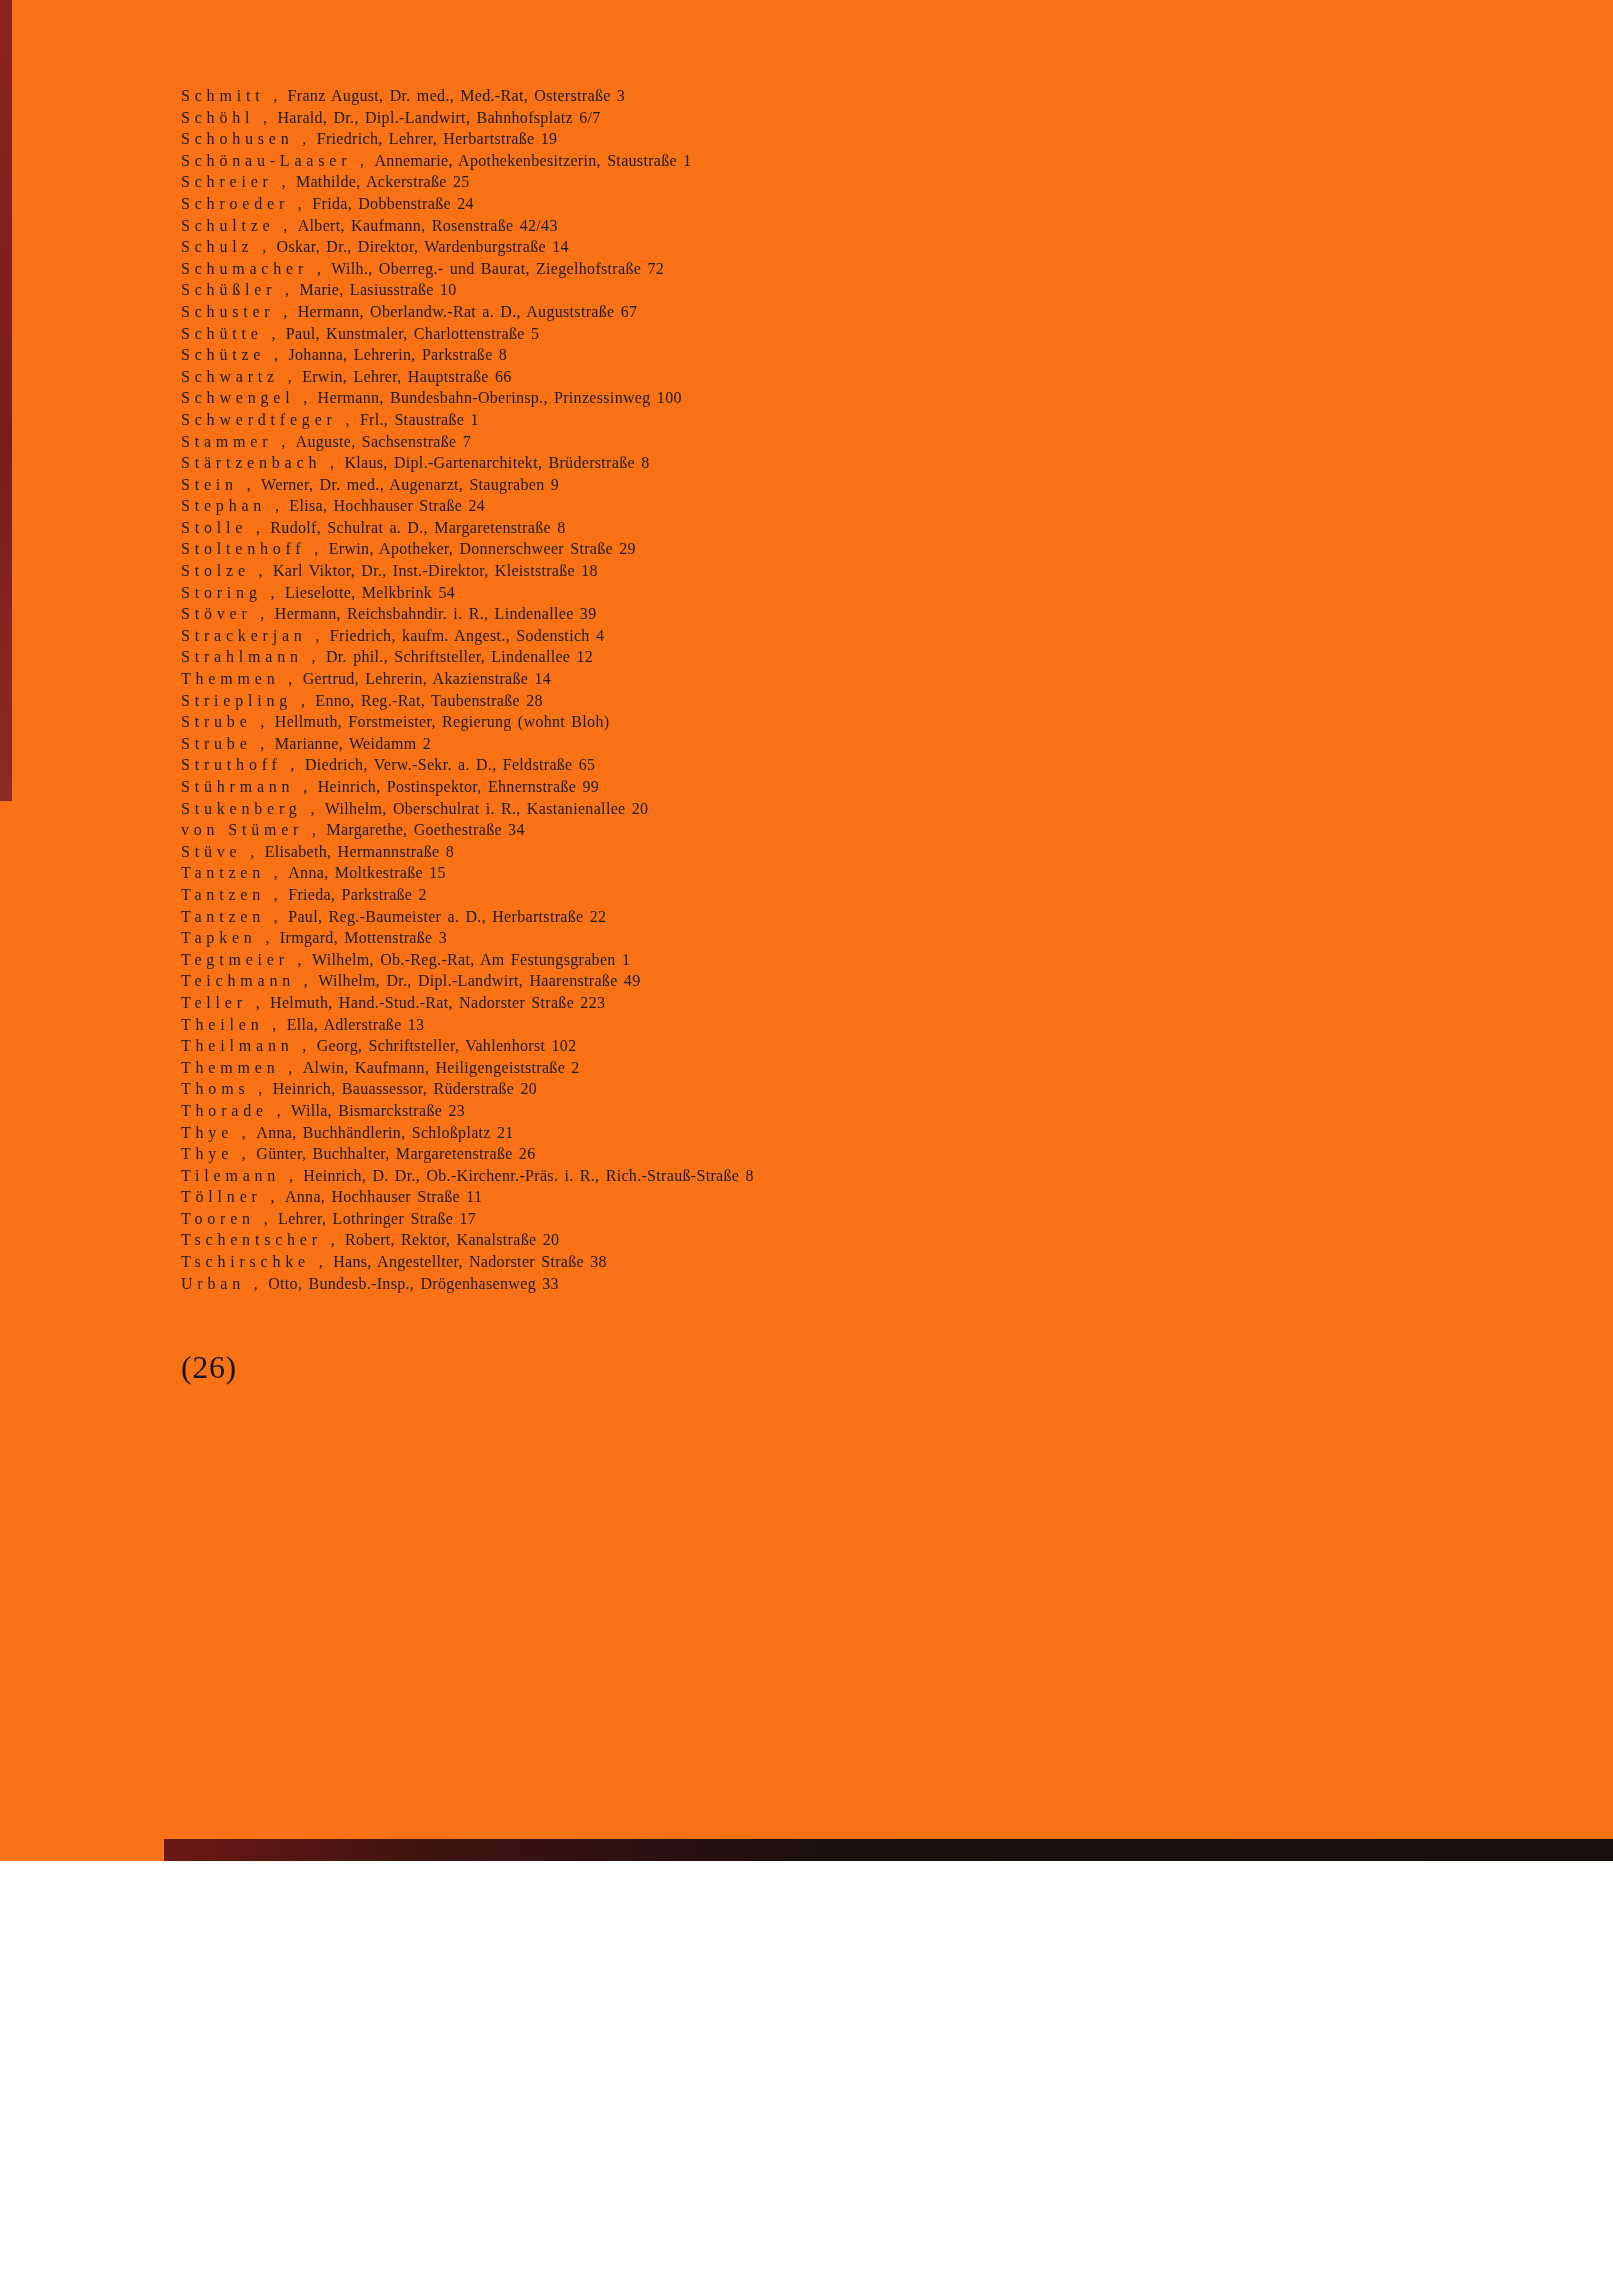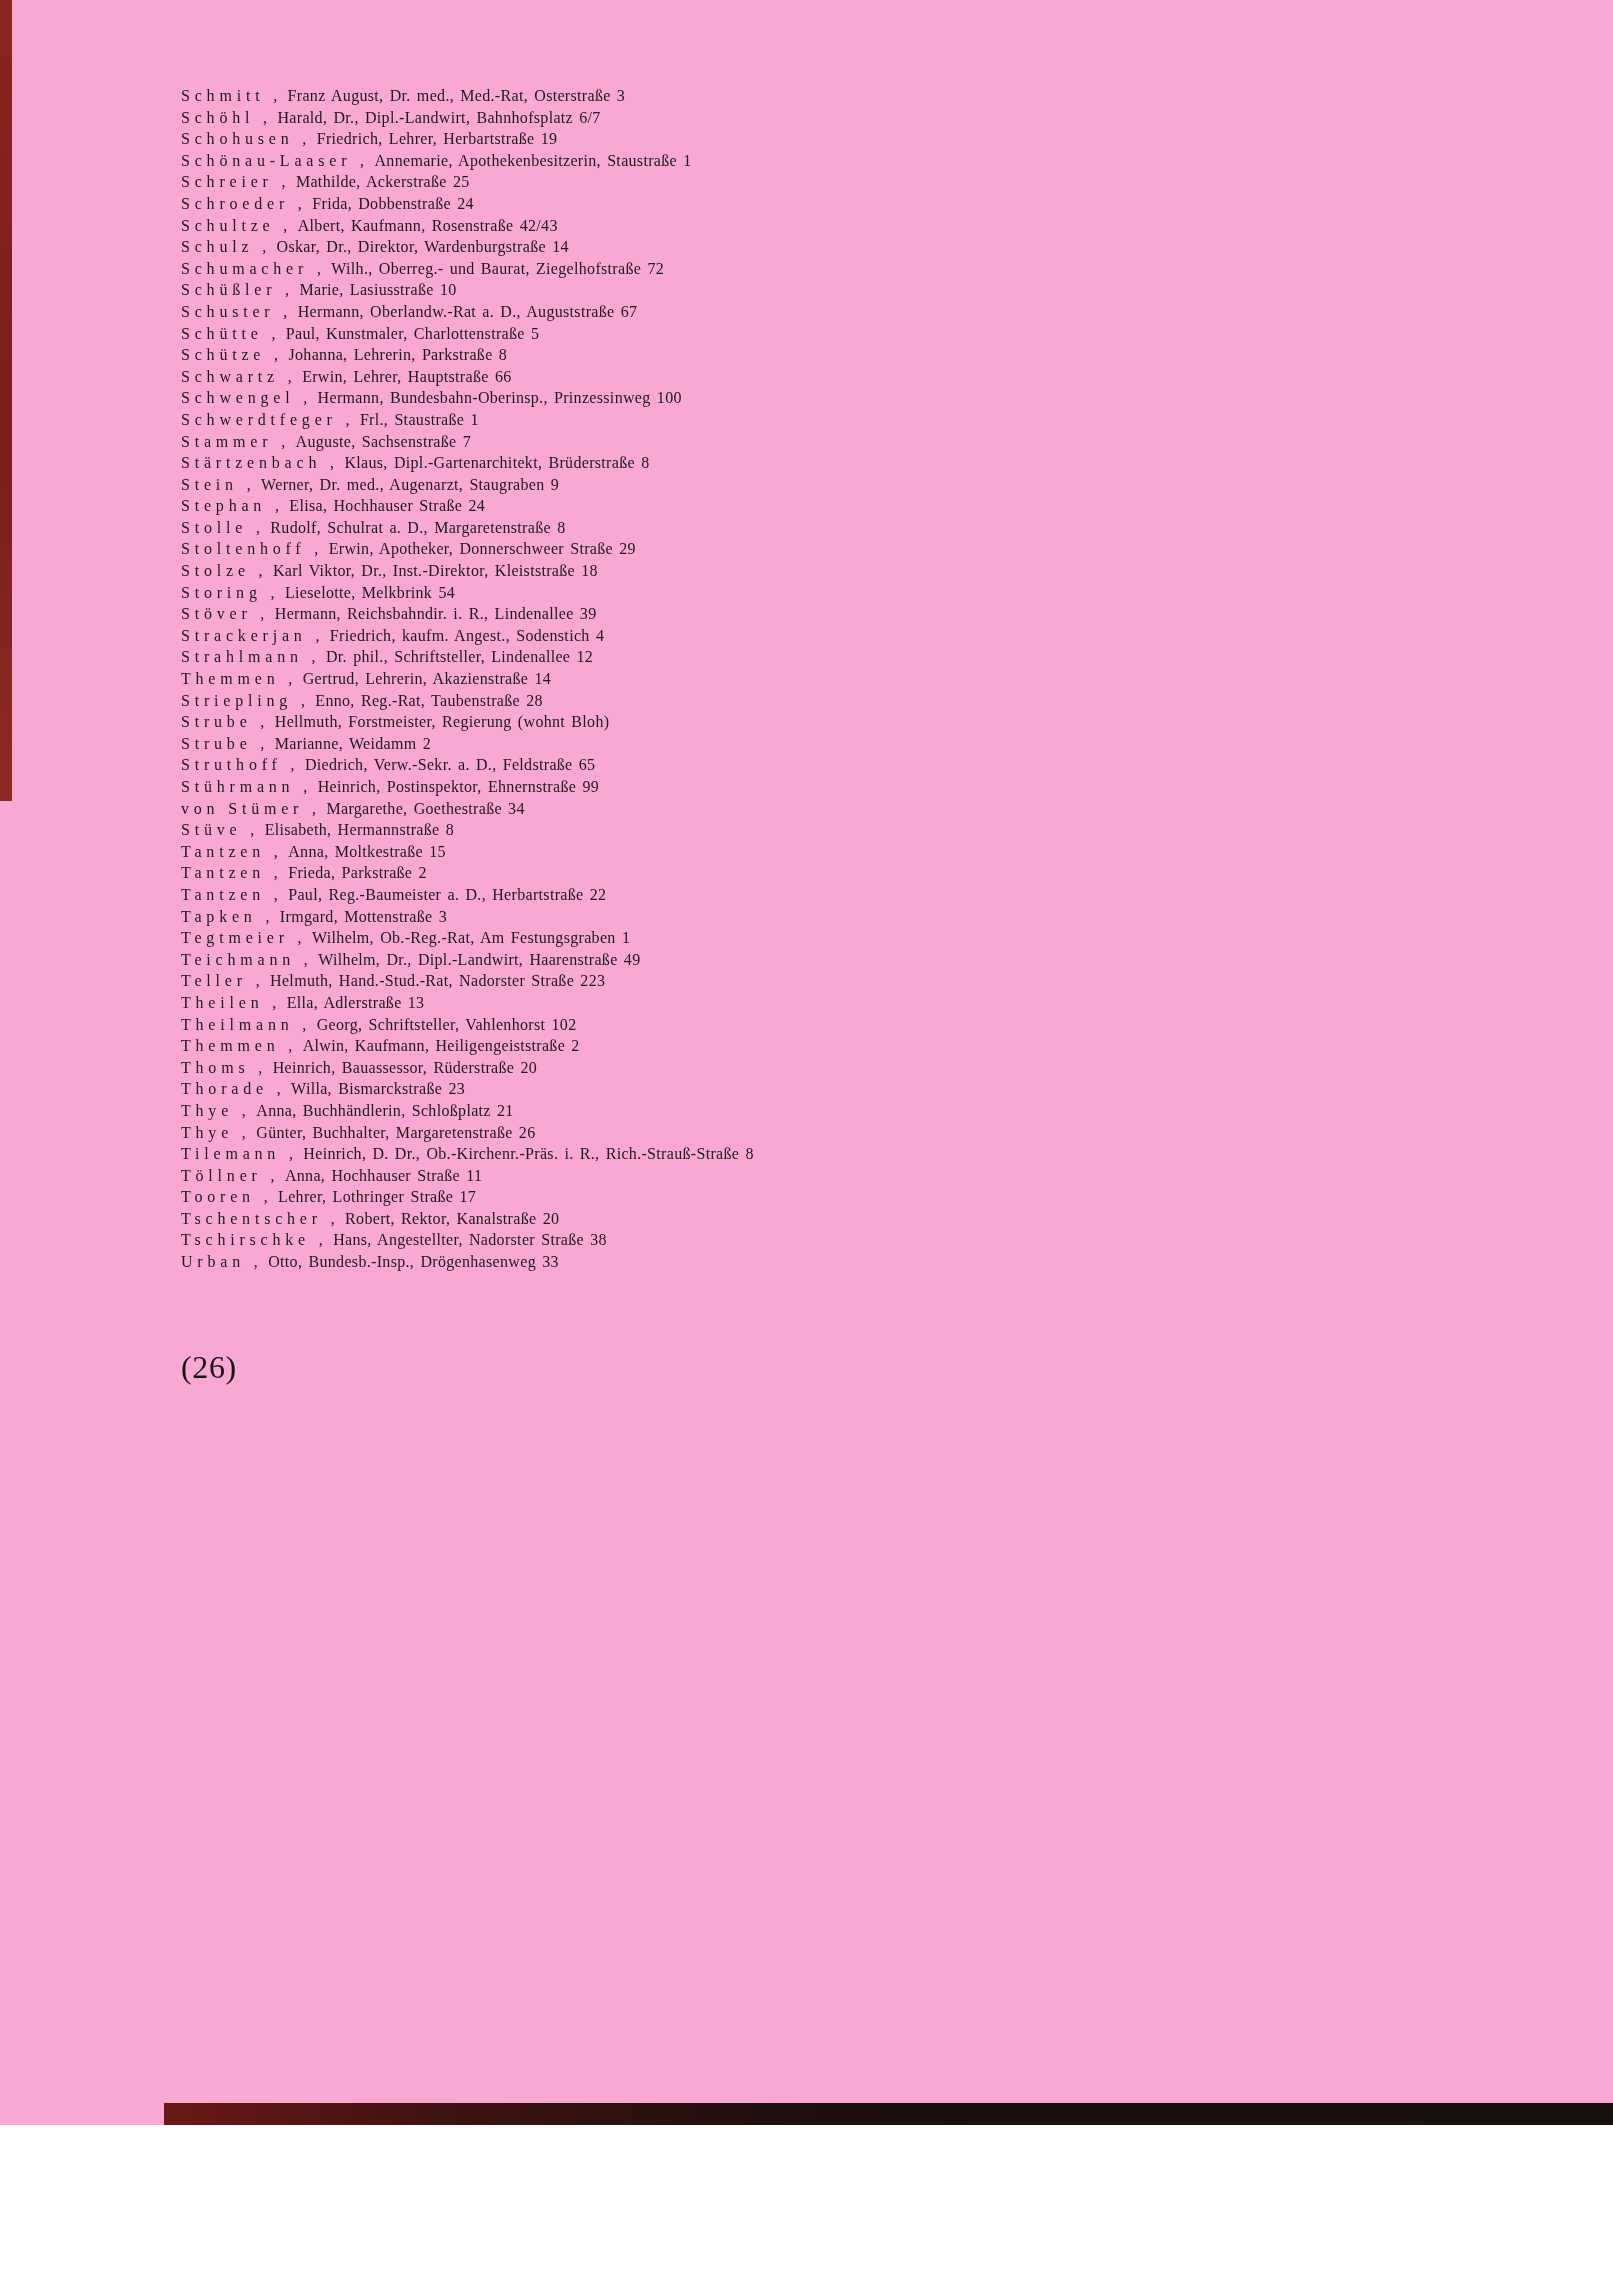--- a/index.html
+++ b/index.html
@@ -3,22 +3,22 @@
 <meta charset="utf-8">
 <style>
   html, body {
     margin: 0;
     padding: 0;
     background: #ffffff;
   }
   .scan-page {
     position: relative;
     width: 1613px;
-    height: 2125px;
-    background: #f9a8d4;
+    height: 1861px;
+    background: #f97316;
     overflow: hidden;
     font-family: "Liberation Serif", "DejaVu Serif", serif;
     color: #1b1b1b;
   }
   
   .edge-left {
     position: absolute;
     left: 0;
     top: 0;
     width: 12px;
@@ -129,20 +129,21 @@
   <div class="entry"><span class="surname">Striepling ,</span><span class="rest">Enno, Reg.-Rat, Taubenstraße 28</span></div>
 
   <div class="entry"><span class="surname">Strube ,</span><span class="rest">Hellmuth, Forstmeister, Regierung (wohnt Bloh)</span></div>
 
   <div class="entry"><span class="surname">Strube ,</span><span class="rest">Marianne, Weidamm 2</span></div>
 
   <div class="entry"><span class="surname">Struthoff ,</span><span class="rest">Diedrich, Verw.-Sekr. a. D., Feldstraße 65</span></div>
 
   <div class="entry"><span class="surname">Stührmann ,</span><span class="rest">Heinrich, Postinspektor, Ehnernstraße 99</span></div>
 
+  <div class="entry"><span class="surname">Stukenberg ,</span><span class="rest">Wilhelm, Oberschulrat i. R., Kastanienallee 20</span></div>
 
   <div class="entry"><span class="surname">von Stümer ,</span><span class="rest">Margarethe, Goethestraße 34</span></div>
 
   <div class="entry"><span class="surname">Stüve ,</span><span class="rest">Elisabeth, Hermannstraße 8</span></div>
 
   <div class="entry"><span class="surname">Tantzen ,</span><span class="rest">Anna, Moltkestraße 15</span></div>
 
   <div class="entry"><span class="surname">Tantzen ,</span><span class="rest">Frieda, Parkstraße 2</span></div>
 
   <div class="entry"><span class="surname">Tantzen ,</span><span class="rest">Paul, Reg.-Baumeister a. D., Herbartstraße 22</span></div>

